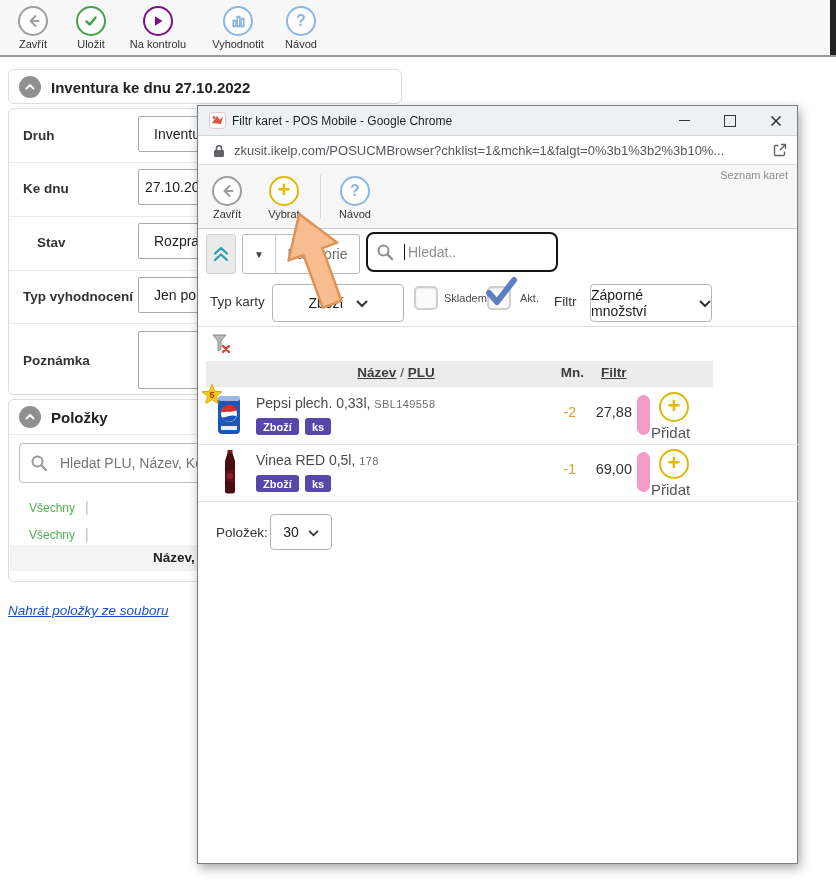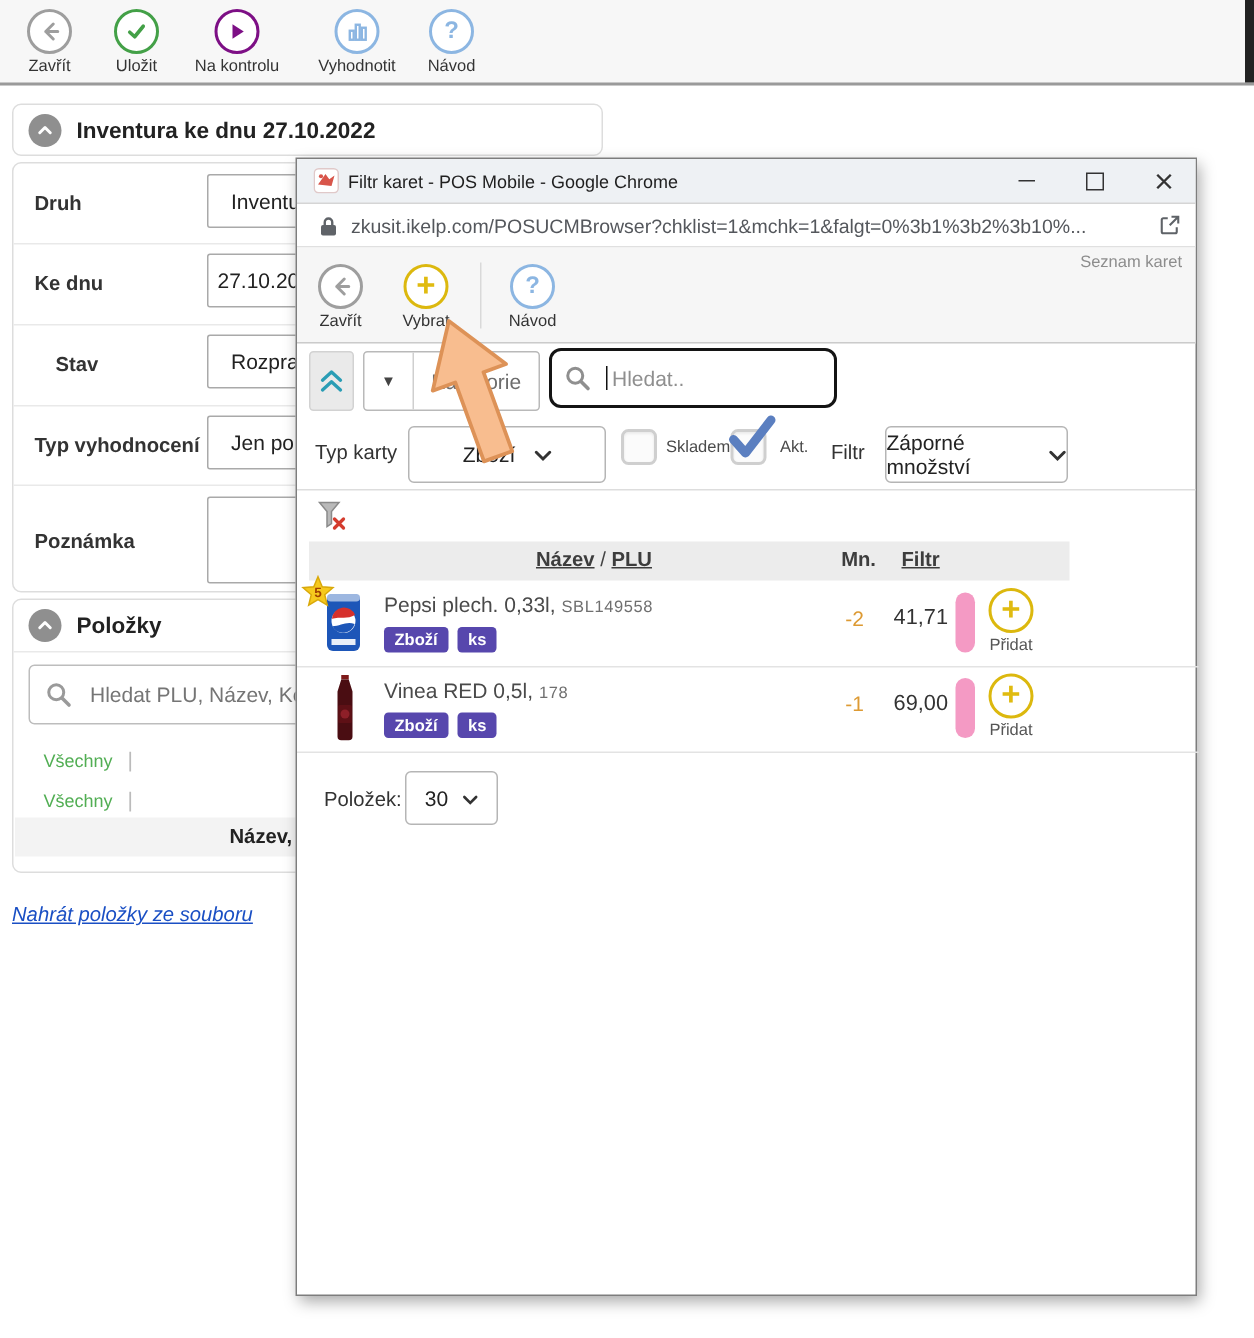--- a/index.html
+++ b/index.html
@@ -60,21 +60,21 @@
   .prod-name{position:absolute;left:58px;top:8px;font-size:14px;color:#4a4a4a;white-space:nowrap;}
   .prod-code{font-size:11px;color:#6f6f6f;letter-spacing:.4px;}
   .badge{position:absolute;top:31px;background:#5747ad;color:#fff;font-size:11px;font-weight:bold;
          padding:2.5px 7px;border-radius:3px;cursor:pointer;}
   .qty{position:absolute;left:340px;top:17px;width:38px;text-align:right;font-size:14px;color:#dd9a33;}
   .price{position:absolute;left:384px;top:17px;width:50px;text-align:right;font-size:14.5px;color:#333;}
   .pill{position:absolute;left:439px;top:8px;width:13px;height:40px;border-radius:7px;background:#f49ac4;}
   .plus-btn{position:absolute;left:461px;top:5px;width:30px;height:30px;border-radius:50%;border:2.5px solid #dcb80e;
             display:flex;align-items:center;justify-content:center;background:#fff;box-sizing:border-box;cursor:pointer;}
   .plus-glyph{color:#e0bb10;font-size:22px;font-weight:bold;line-height:1;margin-top:-2px;}
-  .add-lbl{position:absolute;left:453px;top:37px;width:46px;text-align:center;font-size:11px;color:#555;}
+  .add-lbl{position:absolute;left:453px;top:37px;width:46px;text-align:left;font-size:15px;color:#555;}
   .blue-link{font-size:13.5px;color:#1a4fc4;text-decoration:underline;cursor:pointer;}
 </style>
 </head>
 <body>
 
 <div id="screen">
 
   <div class="abs main-toolbar">
     <div class="tbtn" style="left:10px;width:46px;">
       <div class="circle" style="border-color:#9e9e9e;">
@@ -326,21 +326,21 @@
             <text x="12" y="15" text-anchor="middle" font-size="9" font-weight="bold" fill="#a04000" font-family="Liberation Sans, sans-serif">5</text>
           </svg>
       </span>
       <div class="prod-name">
         <span>Pepsi plech. 0,33l,</span>
         <span class="prod-code">SBL149558</span>
       </div>
       <span class="badge" style="left:58px;">Zboží</span>
       <span class="badge" style="left:107px;">ks</span>
       <span class="qty">-2</span>
-      <span class="price">41,71</span>
+      <span class="price">27,88</span>
       <span class="pill"></span>
       <div class="plus-btn">
           <span class="plus-glyph">+</span>
         </div>
       <div class="add-lbl">Přidat</div>
     </div>
 
     <div class="prod-row" style="top:338px;">
       <span class="abs" style="left:24px;top:6px;">
         <svg width="16" height="45" viewBox="0 0 16 45">

